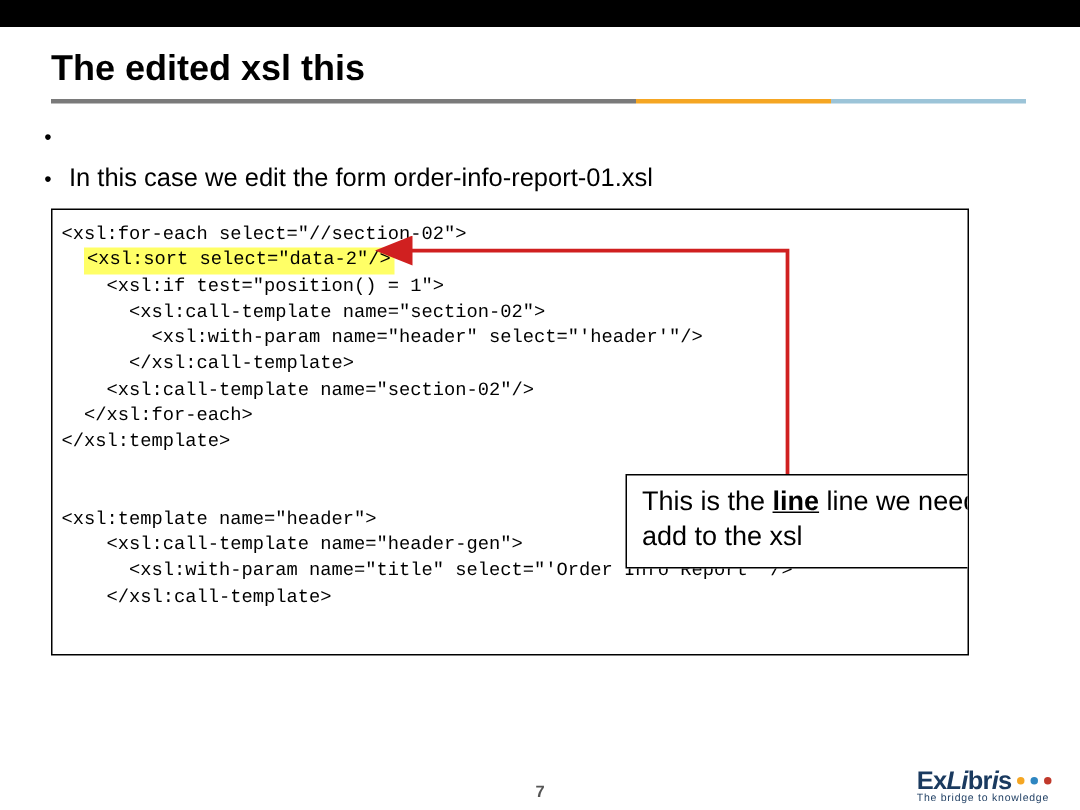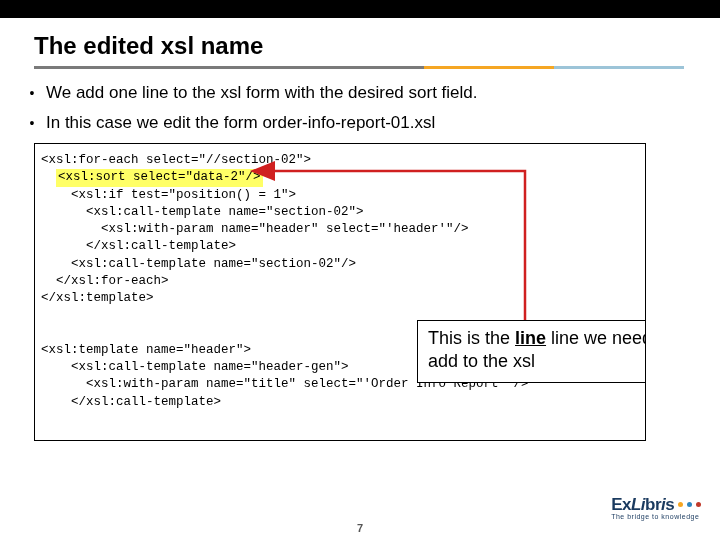--- a/index.html
+++ b/index.html
@@ -87,21 +87,21 @@
     left: 0;
     width: 720px;
     text-align: center;
     font-size: 11px;
     font-weight: bold;
     color: #555;
   }
   .logo {
     position: absolute;
     right: 18px;
-    bottom: 20px;
+    bottom: 4px;
     font-family: Arial, sans-serif;
   }
   .logo-main {
     font-size: 17px;
     color: #1a3a5f;
     font-weight: 600;
     letter-spacing: -0.5px;
   }
   .logo-main i { font-style: italic; }
   .logo-dot {
@@ -115,27 +115,26 @@
     letter-spacing: 0.5px;
     color: #1a3a5f;
     margin-top: -2px;
   }
 </style>
 </head>
 <body>
 
 <div class="topbar"></div>
 
-<div class="title">The edited xsl name</div>
+<div class="title">The edited xsl this</div>
 <div class="underline"></div>
 
 <div class="bullets">
   <div class="bullet-row">
     <span class="bullet-dot">•</span>
-    <span>We add one line to the xsl form with the desired sort field.</span>
   </div>
   <div class="bullet-row">
     <span class="bullet-dot">•</span>
     <span>In this case we edit the form order-info-report-01.xsl</span>
   </div>
 </div>
 
 <div class="code-box">
   <div id="code-lines">
       <div>&lt;xsl:for-each select="//section-02"&gt;</div>

